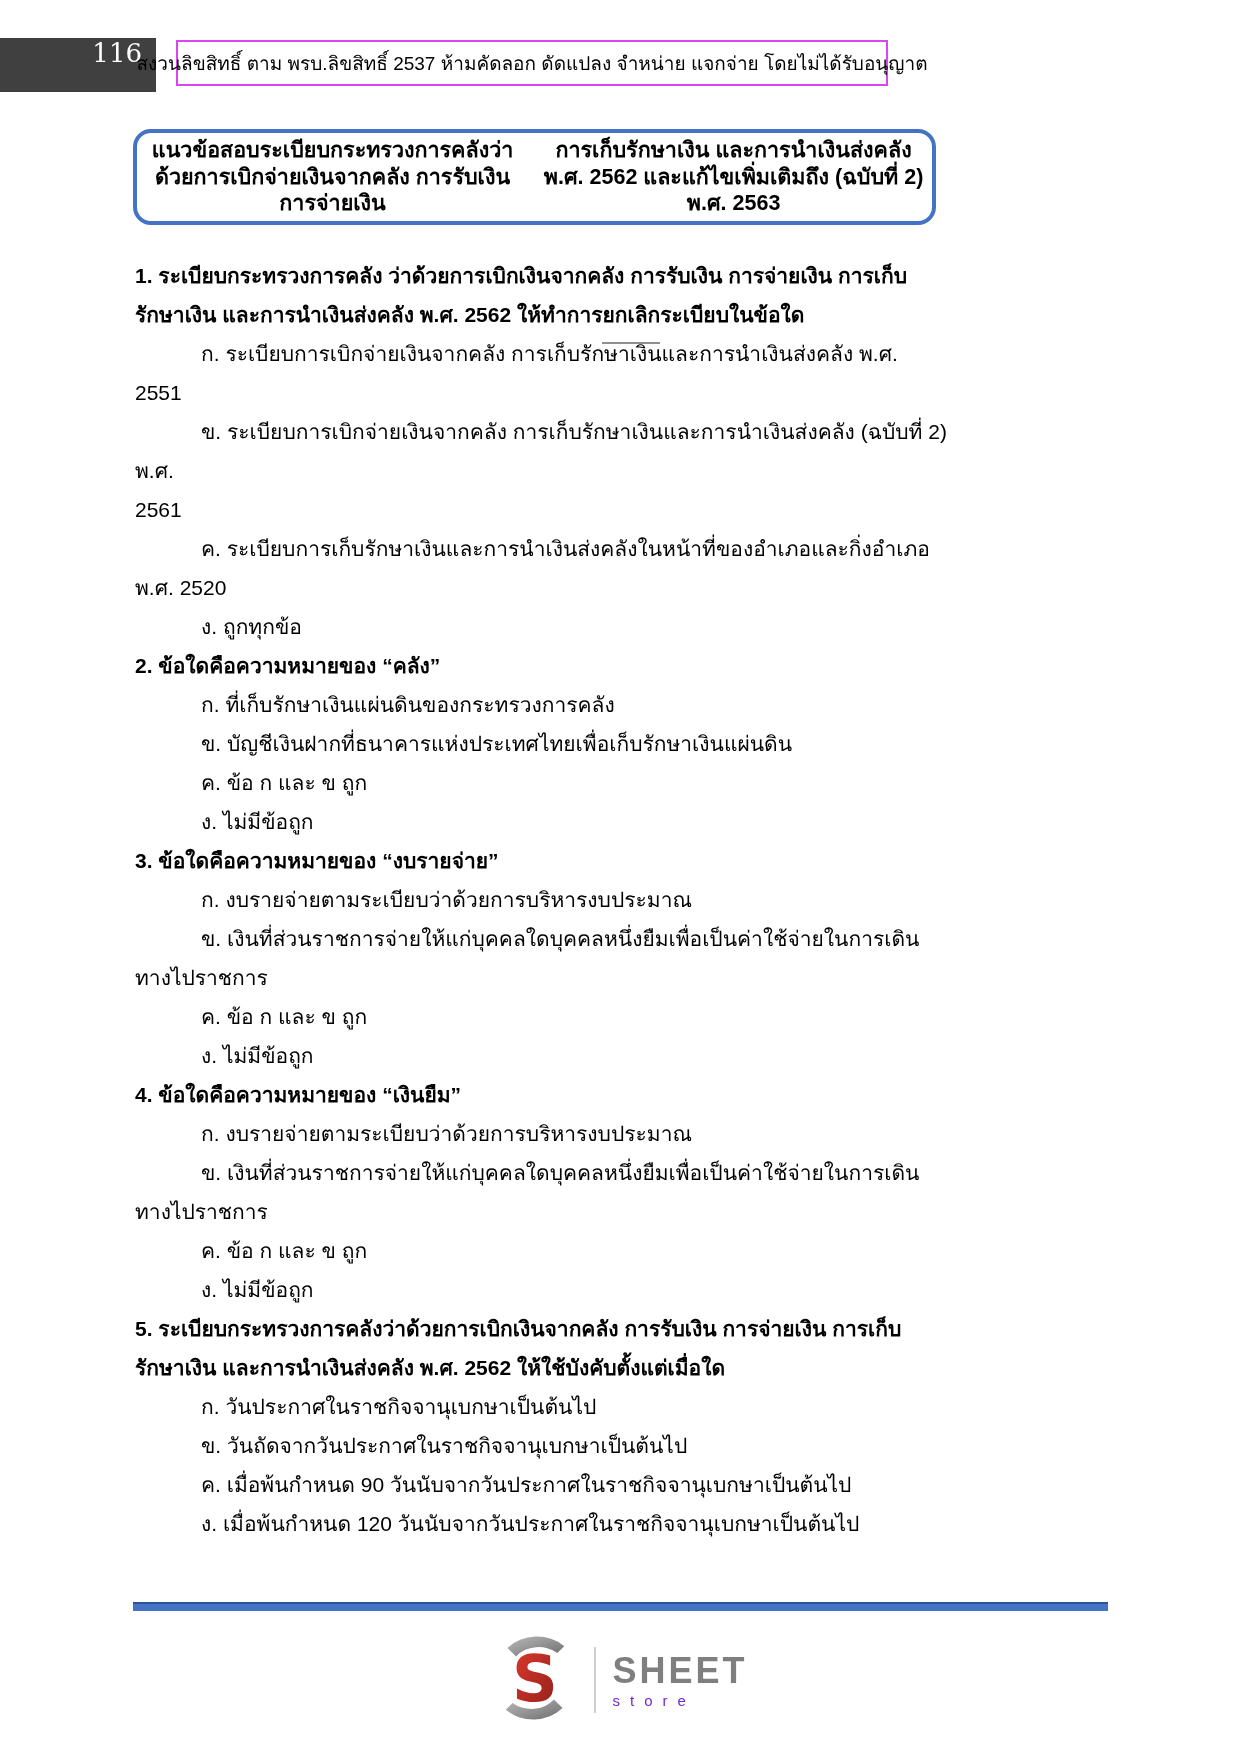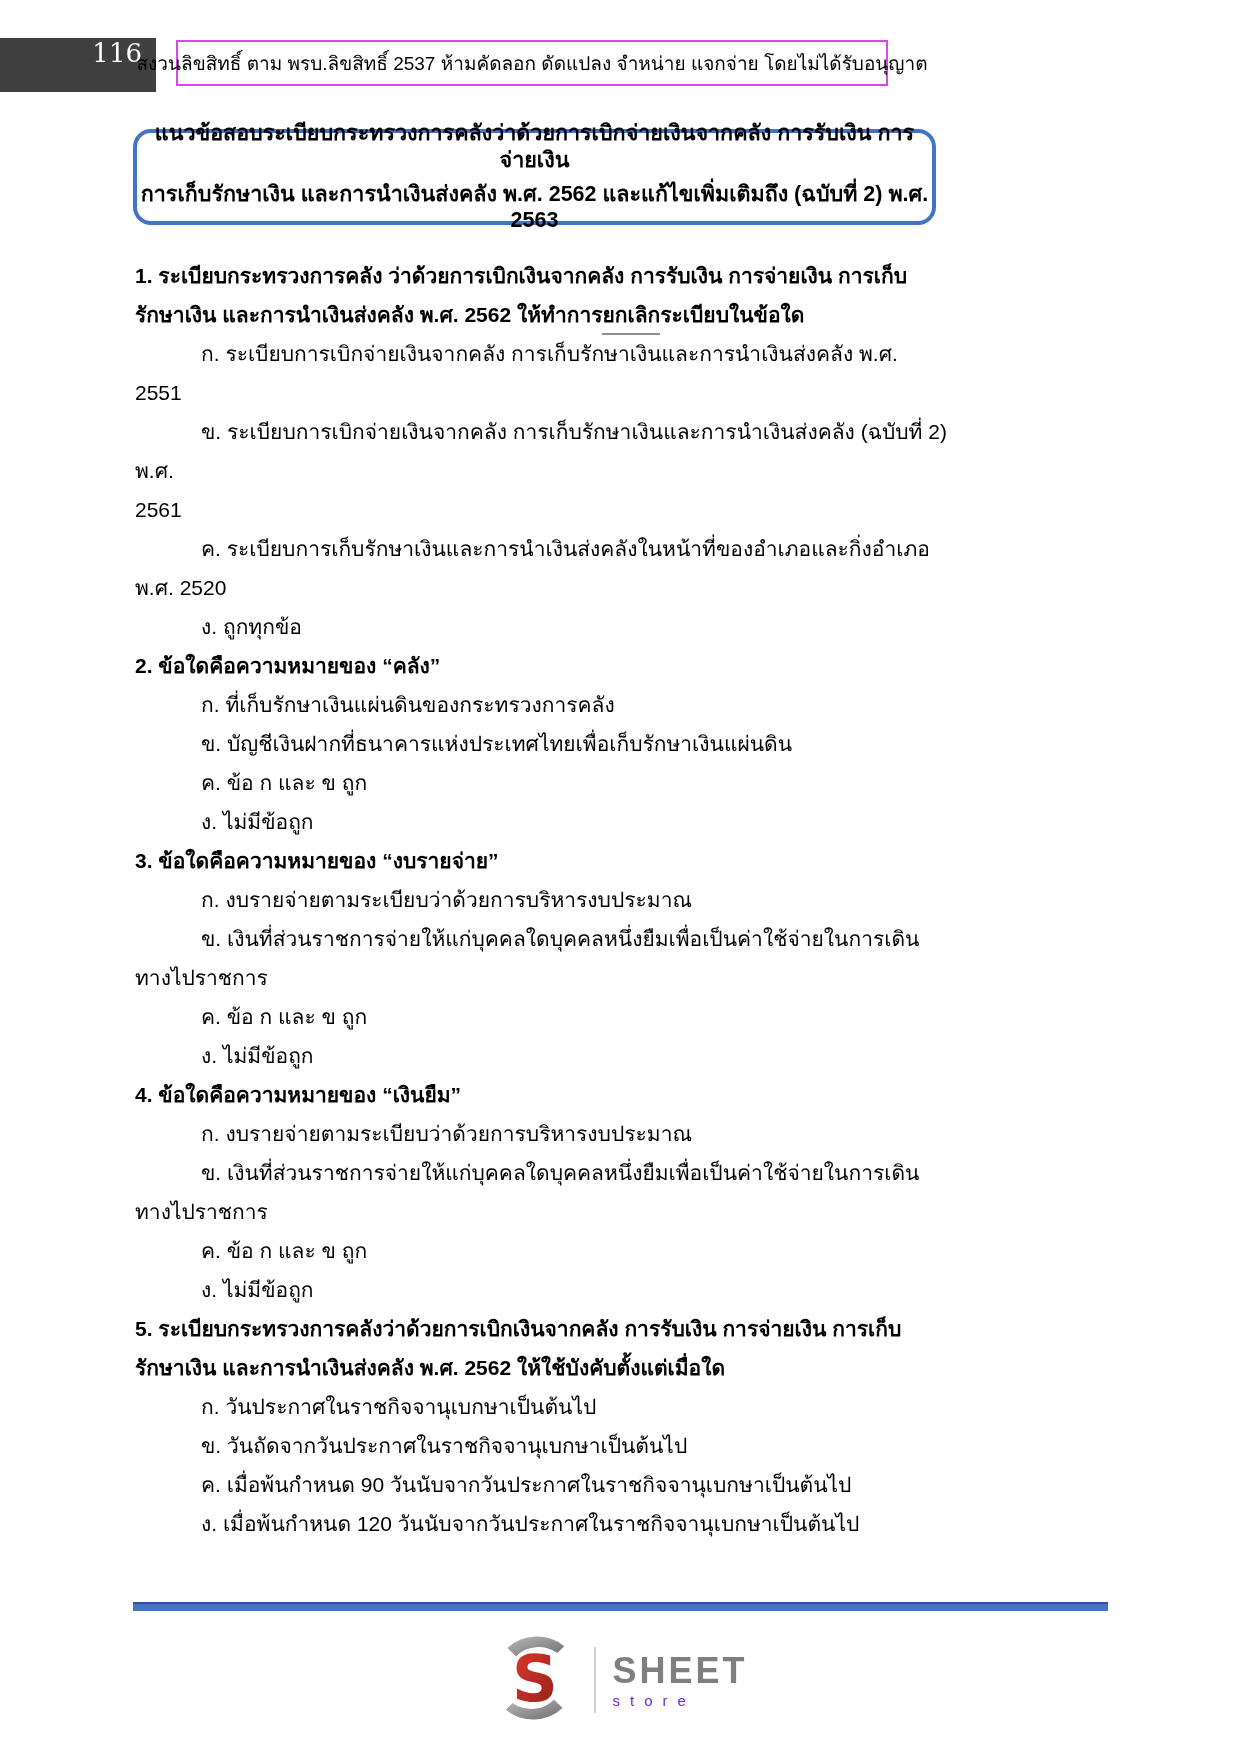--- a/index.html
+++ b/index.html
@@ -11,28 +11,28 @@
         display:flex;justify-content:flex-end;padding-right:14px;box-sizing:border-box;}
   .pagenum-box span{color:#fff;font-family:"DejaVu Serif","Liberation Serif",serif;font-size:26px;}
 
   
   .copyright-box{position:absolute;left:176px;top:40px;width:712px;height:46px;border:2px solid #d946ef;
         box-sizing:border-box;display:flex;align-items:center;justify-content:center;
         font-size:19px;white-space:nowrap;}
 
   
   .title-box{position:absolute;left:133px;top:129px;width:803px;height:96px;border:4px solid #4472C4;
-        border-radius:18px;box-sizing:border-box;display:flex;flex-direction:column;align-items:center;
+        border-radius:18px;box-sizing:border-box;display:flex;flex-direction:row;align-items:center;
         justify-content:center;gap:7px;text-align:center;font-weight:bold;font-size:21.5px;line-height:1.25;}
 
   
   .content{position:absolute;left:135px;top:256px;width:812px;font-size:21px;line-height:39px;}
   .content p{margin:0;}
   .q-heading{font-weight:bold;}
-  .underlined{border-bottom:2px solid #8f8f8f;padding-bottom:7px;}
+  .underlined{border-bottom:2px solid #8f8f8f;padding-bottom:16px;}
   .option{text-indent:66px;}
   .option-cont{text-indent:0;}
 
   
   .footer-rule{position:absolute;left:133px;top:1602px;width:975px;height:9px;background:#4472C4;
         border-top:2px solid #2E5395;box-sizing:border-box;}
   .logo{position:absolute;left:0;top:1632px;width:1240px;display:flex;align-items:center;
         justify-content:center;gap:16px;}
   .logo-divider{width:2px;height:66px;background:#cfcfcf;}
   .logo-text{display:flex;flex-direction:column;align-items:flex-start;}

